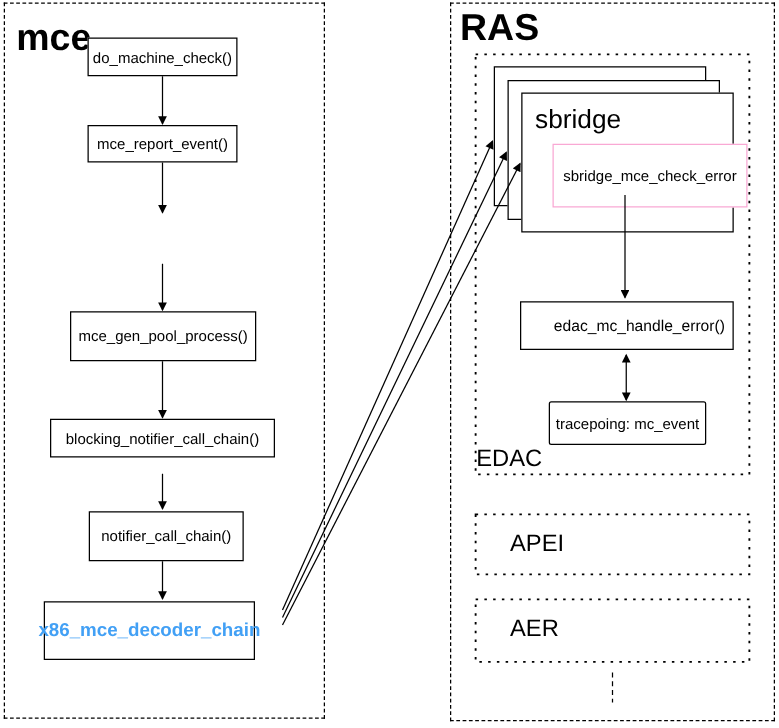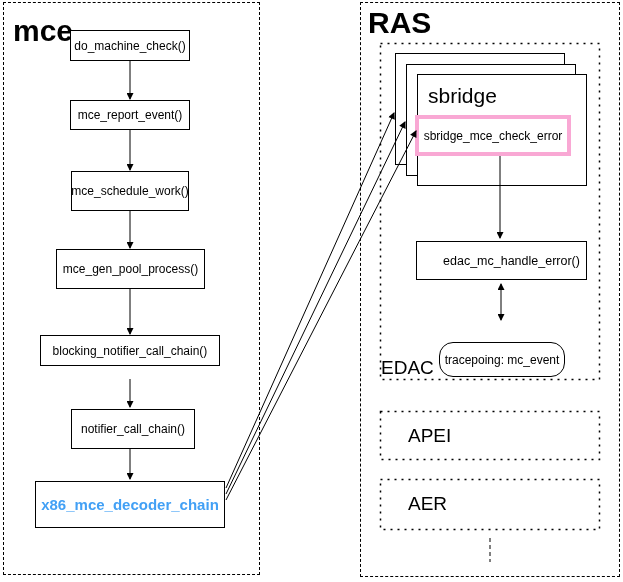--- a/index.html
+++ b/index.html
@@ -70,37 +70,36 @@
 <div class="canvas">
 
   <div class="container-dashed" style="left:3px; top:2px; width:255px; height:571px;"></div>
   <div class="group-title" style="left:13px; top:16px;">mce</div>
 
   <div class="container-dashed" style="left:360px; top:2px; width:258px; height:573px;"></div>
   <div class="group-title" style="left:368px; top:8px;">RAS</div>
 
   <div class="node" style="left:70px; top:30px; width:120px; height:31px;">do_machine_check()</div>
   <div class="node" style="left:70px; top:100px; width:120px; height:30px;">mce_report_event()</div>
-  <div class="node" style="left:71px; top:171px; width:118px; height:40px;">mce_schedule_work()</div>
   <div class="node" style="left:56px; top:249px; width:149px; height:40px;">mce_gen_pool_process()</div>
   <div class="node" style="left:40px; top:335px; width:180px; height:31px;">blocking_notifier_call_chain()</div>
   <div class="node" style="left:71px; top:409px; width:124px; height:40px;">notifier_call_chain()</div>
-  <div class="node" style="left: 35px; top: 481px; width: 190px; height: 47px; font-size: 15px; font-weight: bold; color: rgb(66, 160, 245);">x86_mce_decoder_chain</div>
+  <div class="node" style="left: 35px; top: 481px; width: 169px; height: 47px; font-size: 15px; font-weight: bold; color: rgb(66, 160, 245);">x86_mce_decoder_chain</div>
 
   <div class="inner-label" style="left:381px; top:358px;">EDAC</div>
 
   <div class="stack-card z1" style="left:395px; top:53px;"></div>
   <div class="stack-card z2" style="left:406px; top:64px;"></div>
   <div class="stack-card z3" style="left:417px; top:74px;"></div>
   <div class="sbridge-title z3" style="left:428px; top:84px;">sbridge</div>
-  <div class="node z3" style="left:415px; top:115px; width:156px; height:41px; border:4px solid #f9a8d4;">sbridge_mce_check_error</div>
+  <div class="node z3" style="left:442px; top:115px; width:156px; height:51px; border:1px solid #f9a8d4;">sbridge_mce_check_error</div>
 
   <div class="node" style="left:416px; top:241px; width:171px; height:39px; font-size:12.5px;padding-left:20px;">edac_mc_handle_error()</div>
 
-  <div class="node" style="left:439px; top:342px; width:126px; height:35px; border-radius:14px;">tracepoing: mc_event</div>
+  <div class="node" style="left:439px; top:321px; width:126px; height:35px; border-radius:2px;">tracepoing: mc_event</div>
 
   <div class="inner-label" style="left:408px; top:426px;">APEI</div>
   <div class="inner-label" style="left:408px; top:494px;">AER</div>
 
   <svg class="overlay" viewBox="0 0 623 582" xmlns="http://www.w3.org/2000/svg">
     <defs>
       <marker id="ah" viewBox="0 0 10 10" refX="8.5" refY="5" markerWidth="8.5" markerHeight="7" orient="auto">
         <path d="M0,0 L10,5 L0,10 z" fill="#000"></path>
       </marker>
     </defs>

